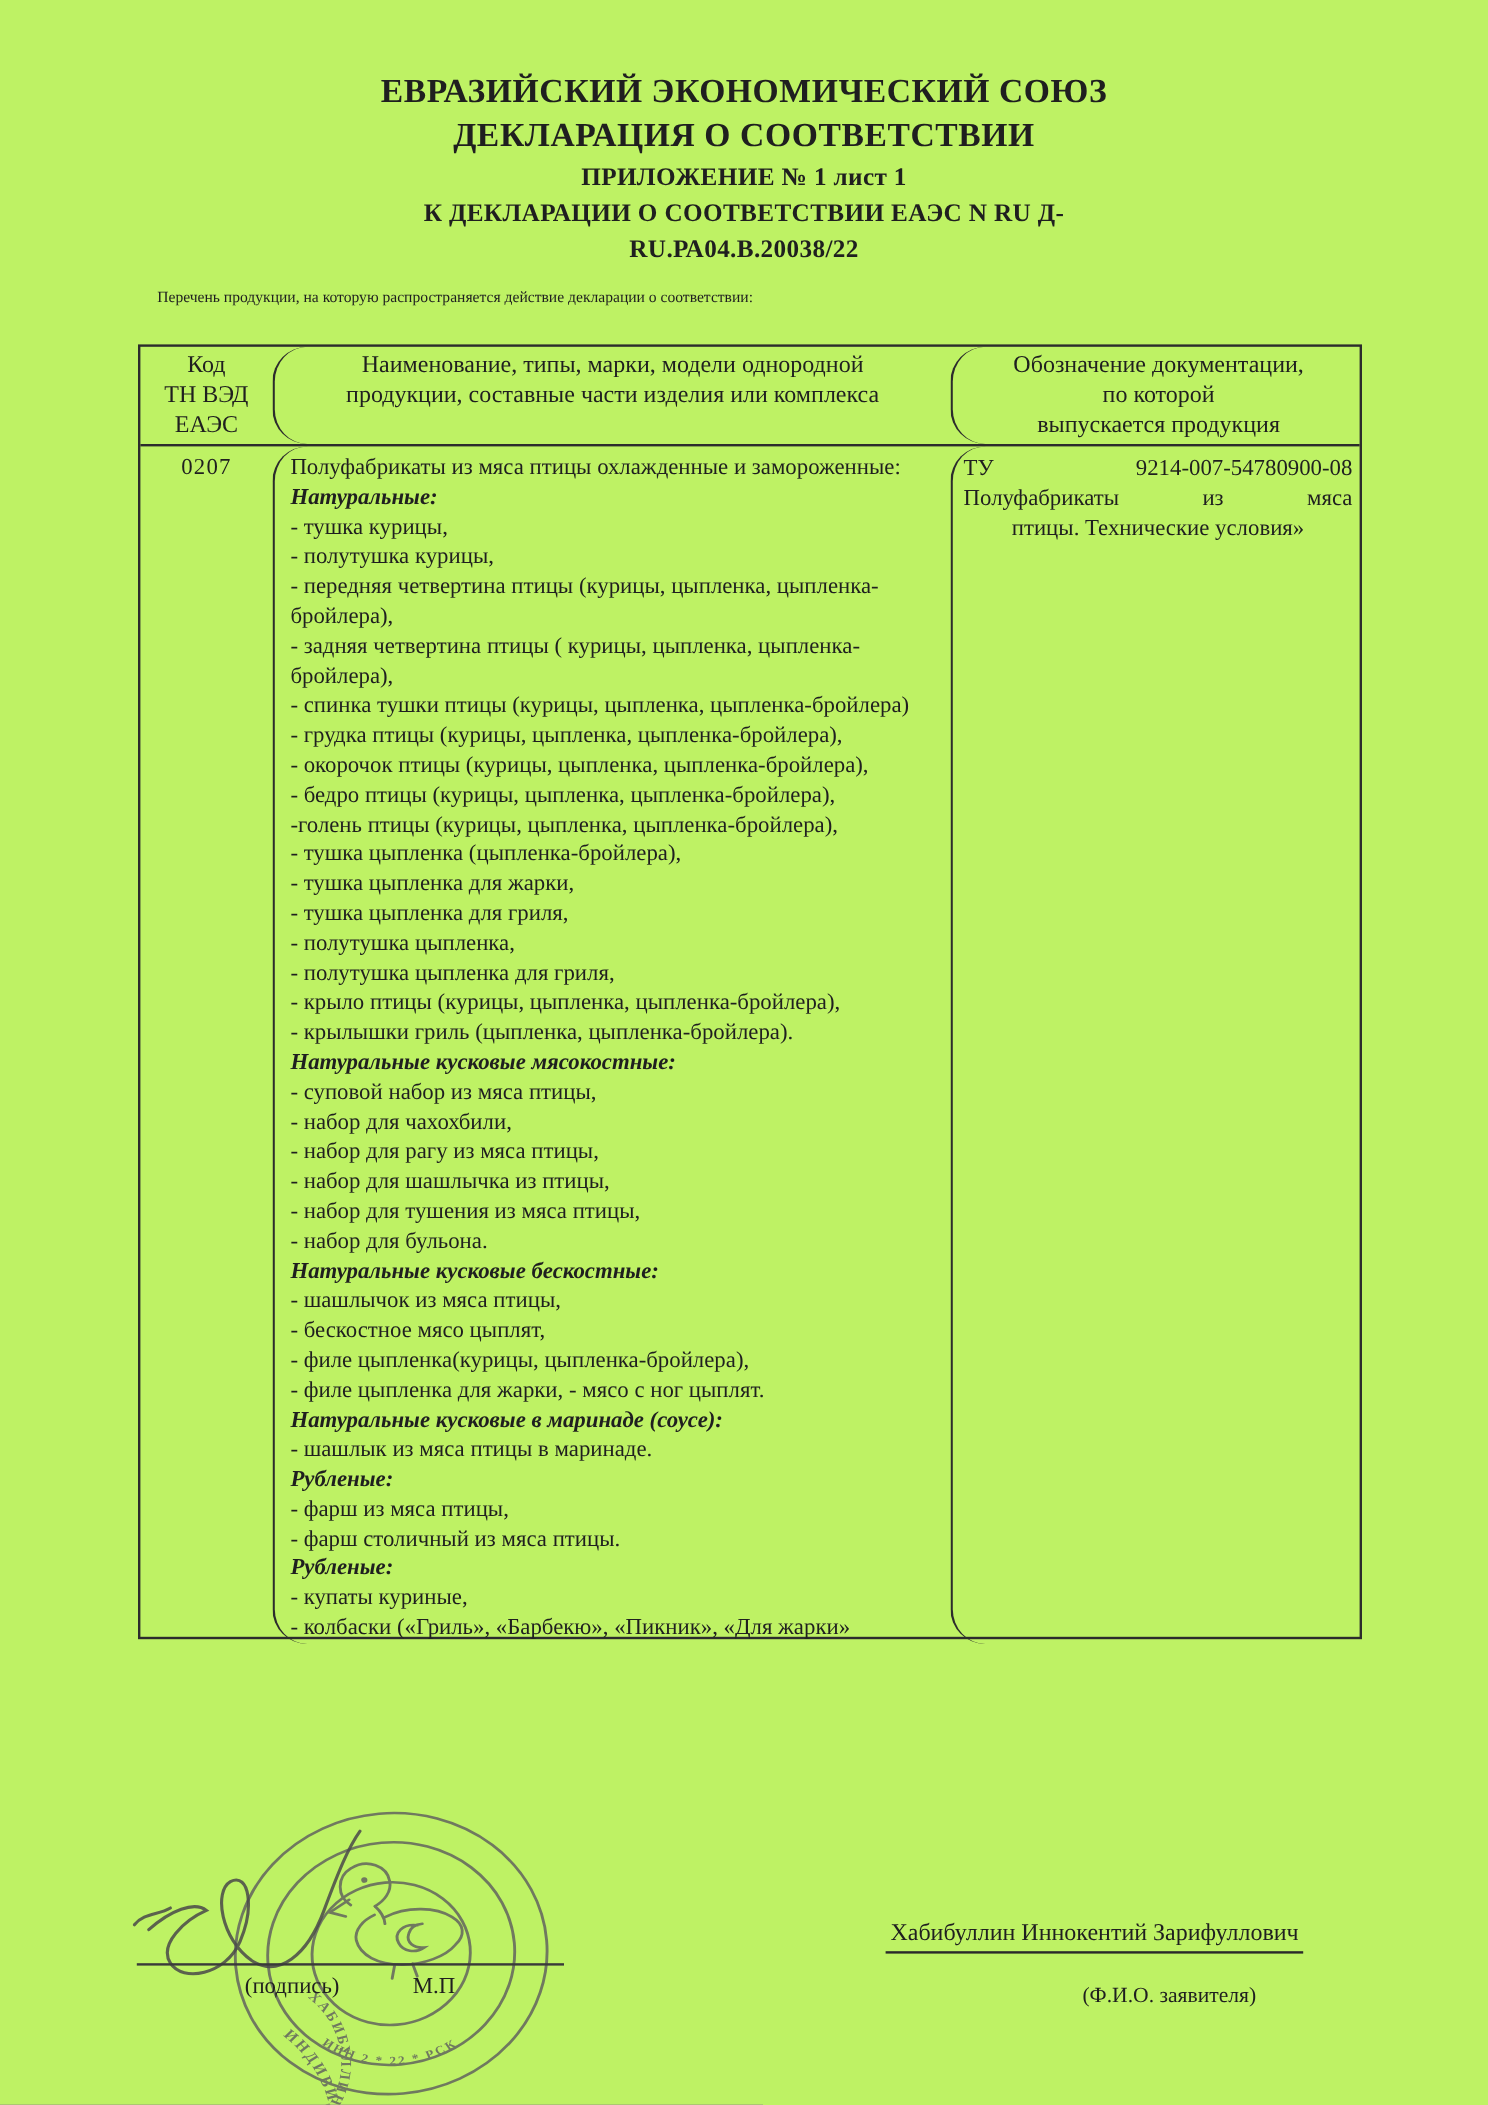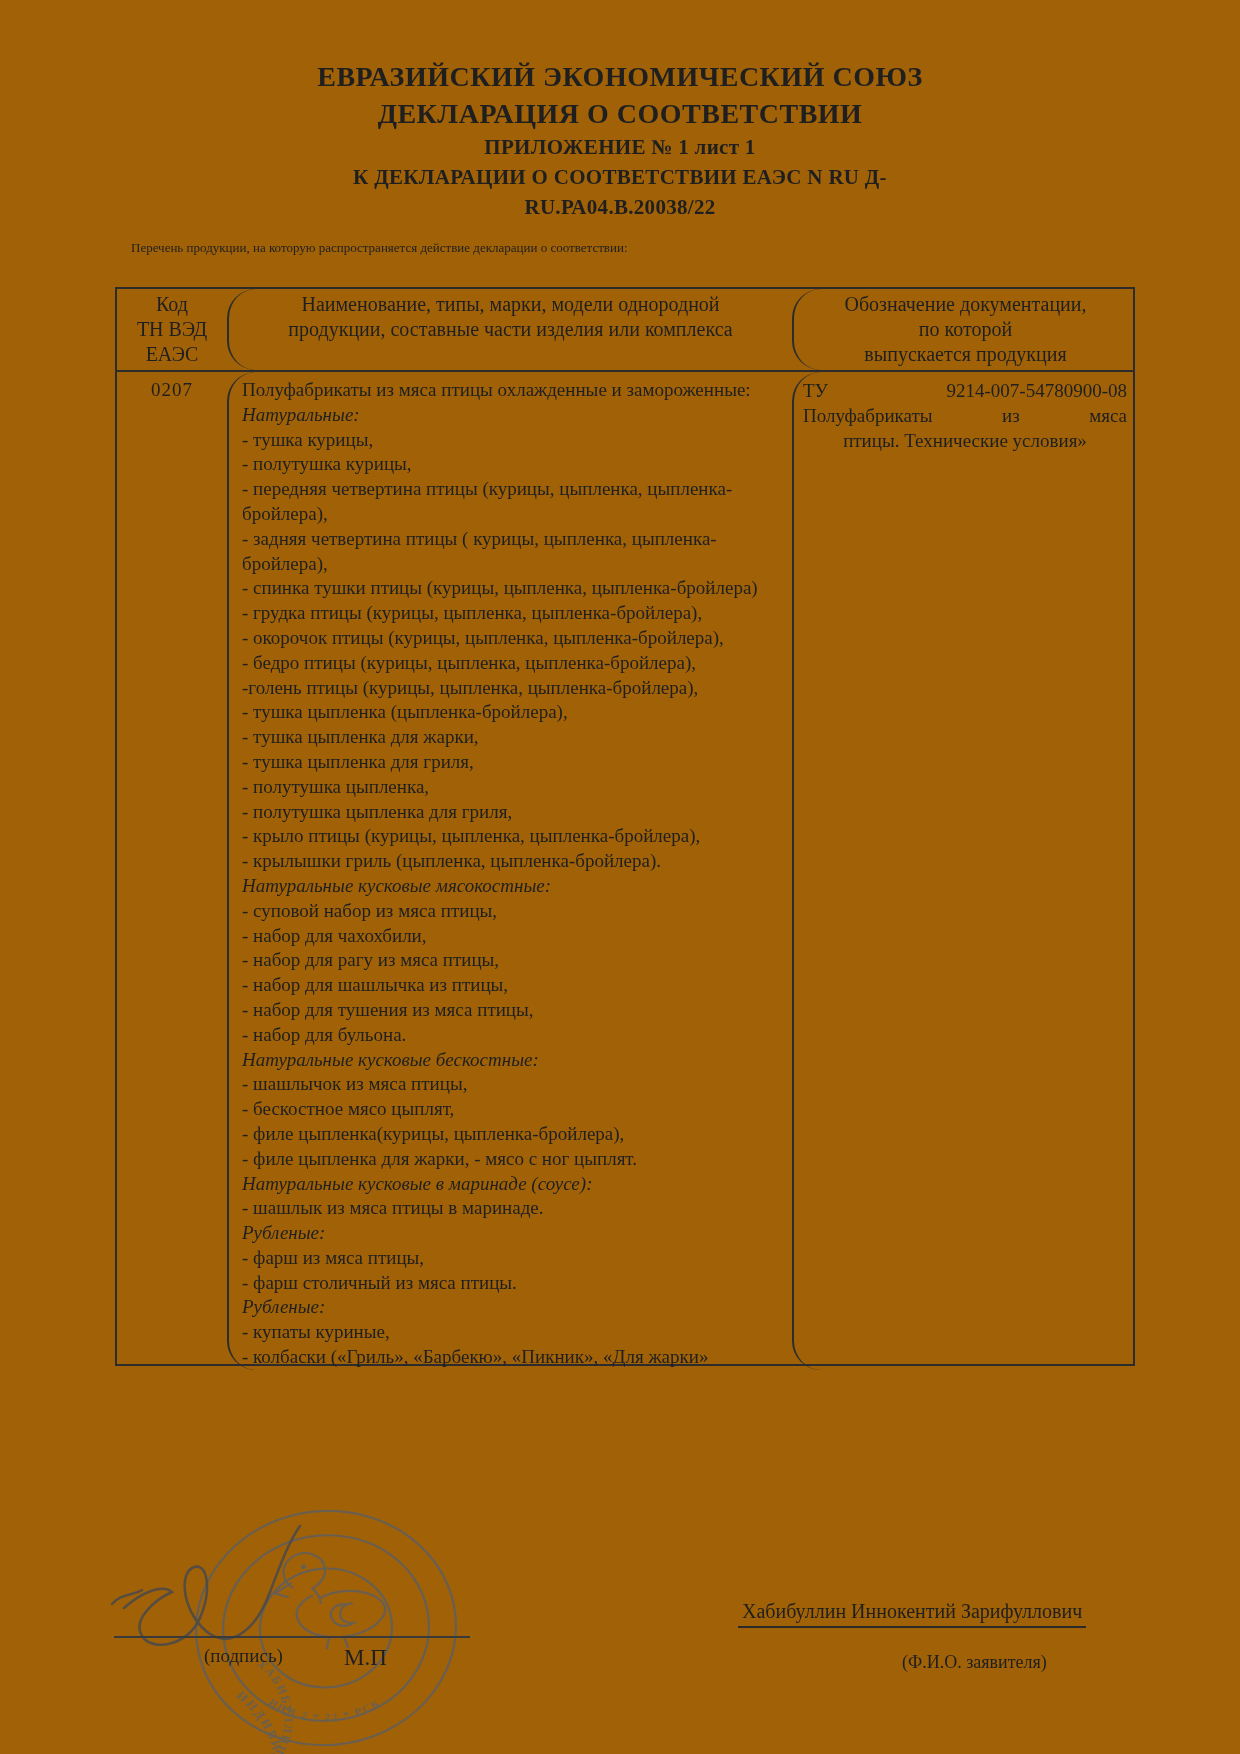--- a/index.html
+++ b/index.html
@@ -1,20 +1,20 @@
 <!DOCTYPE html>
 <html><head>
 <meta charset="utf-8">
 <style>
   html,body { margin:0; padding:0; background:#888; }
   #page {
     position:relative;
     width:1240px; height:1754px;
     margin:0 auto;
-    background:#a16207;
+    background:#bef264;
     font-family:"Liberation Serif","DejaVu Serif",serif;
     color:#1f1f1f;
     overflow:hidden;
   }
   
   .hdr { position:absolute; top:58px; left:0; width:100%; text-align:center; font-weight:bold; }
   .hdr .big   { font-size:28px; line-height:37px; letter-spacing:0.5px; }
   .hdr .small { font-size:21px; line-height:30px; letter-spacing:0.3px; }
   
   .intro { position:absolute; top:240px; left:131px; font-size:13px; }
@@ -30,28 +30,28 @@
   .trow > div + div { border-left:2px solid #2c2c2c; }
   .thead { border-bottom:2px solid #2c2c2c; }
   .thead > div {
     text-align:center; font-size:20px; line-height:25px;
     padding:3px 4px; white-space:pre-line;
   }
   .tbody { height:992px; }
   .cell-code { text-align:center; padding-top:7px; letter-spacing:1px; }
   .cell-products { padding:6px 10px 0 13px; }
   .pline { line-height:24.8px; }
-  .pline.em { font-weight:normal; font-style:italic; }
+  .pline.em { font-weight:bold; font-style:italic; }
   .cell-doc { padding:6px 10px 0 9px; }
   .dline { line-height:25px;text-align:center; }
   .dline.just { text-align:justify; text-align-last:justify; }
   
   .sig-line { position:absolute; left:114px; top:1636px; width:356px; border-top:2px solid #3a3a3a; z-index:5; }
   .sig-label { position:absolute; left:204px; top:1645px; font-size:19px; z-index:5; }
-  .seal-label { position:absolute; left:344px; top:1645px; font-size:23px; z-index:5; }
+  .seal-label { position:absolute; left:344px; top:1645px; font-size:19px; z-index:5; }
   .applicant {
     position:absolute; left:738px; top:1600px; font-size:20px;
     border-bottom:2px solid #2a2a2a; padding:0 4px 3px 4px; z-index:5;
   }
   .applicant-role { position:absolute; left:902px; top:1652px; font-size:18px; z-index:5; }
   
   .stamp {
     position:absolute; left:186px; top:1488px; z-index:3;
     transform:rotate(-5deg) scaleY(0.9);
     opacity:0.82;

